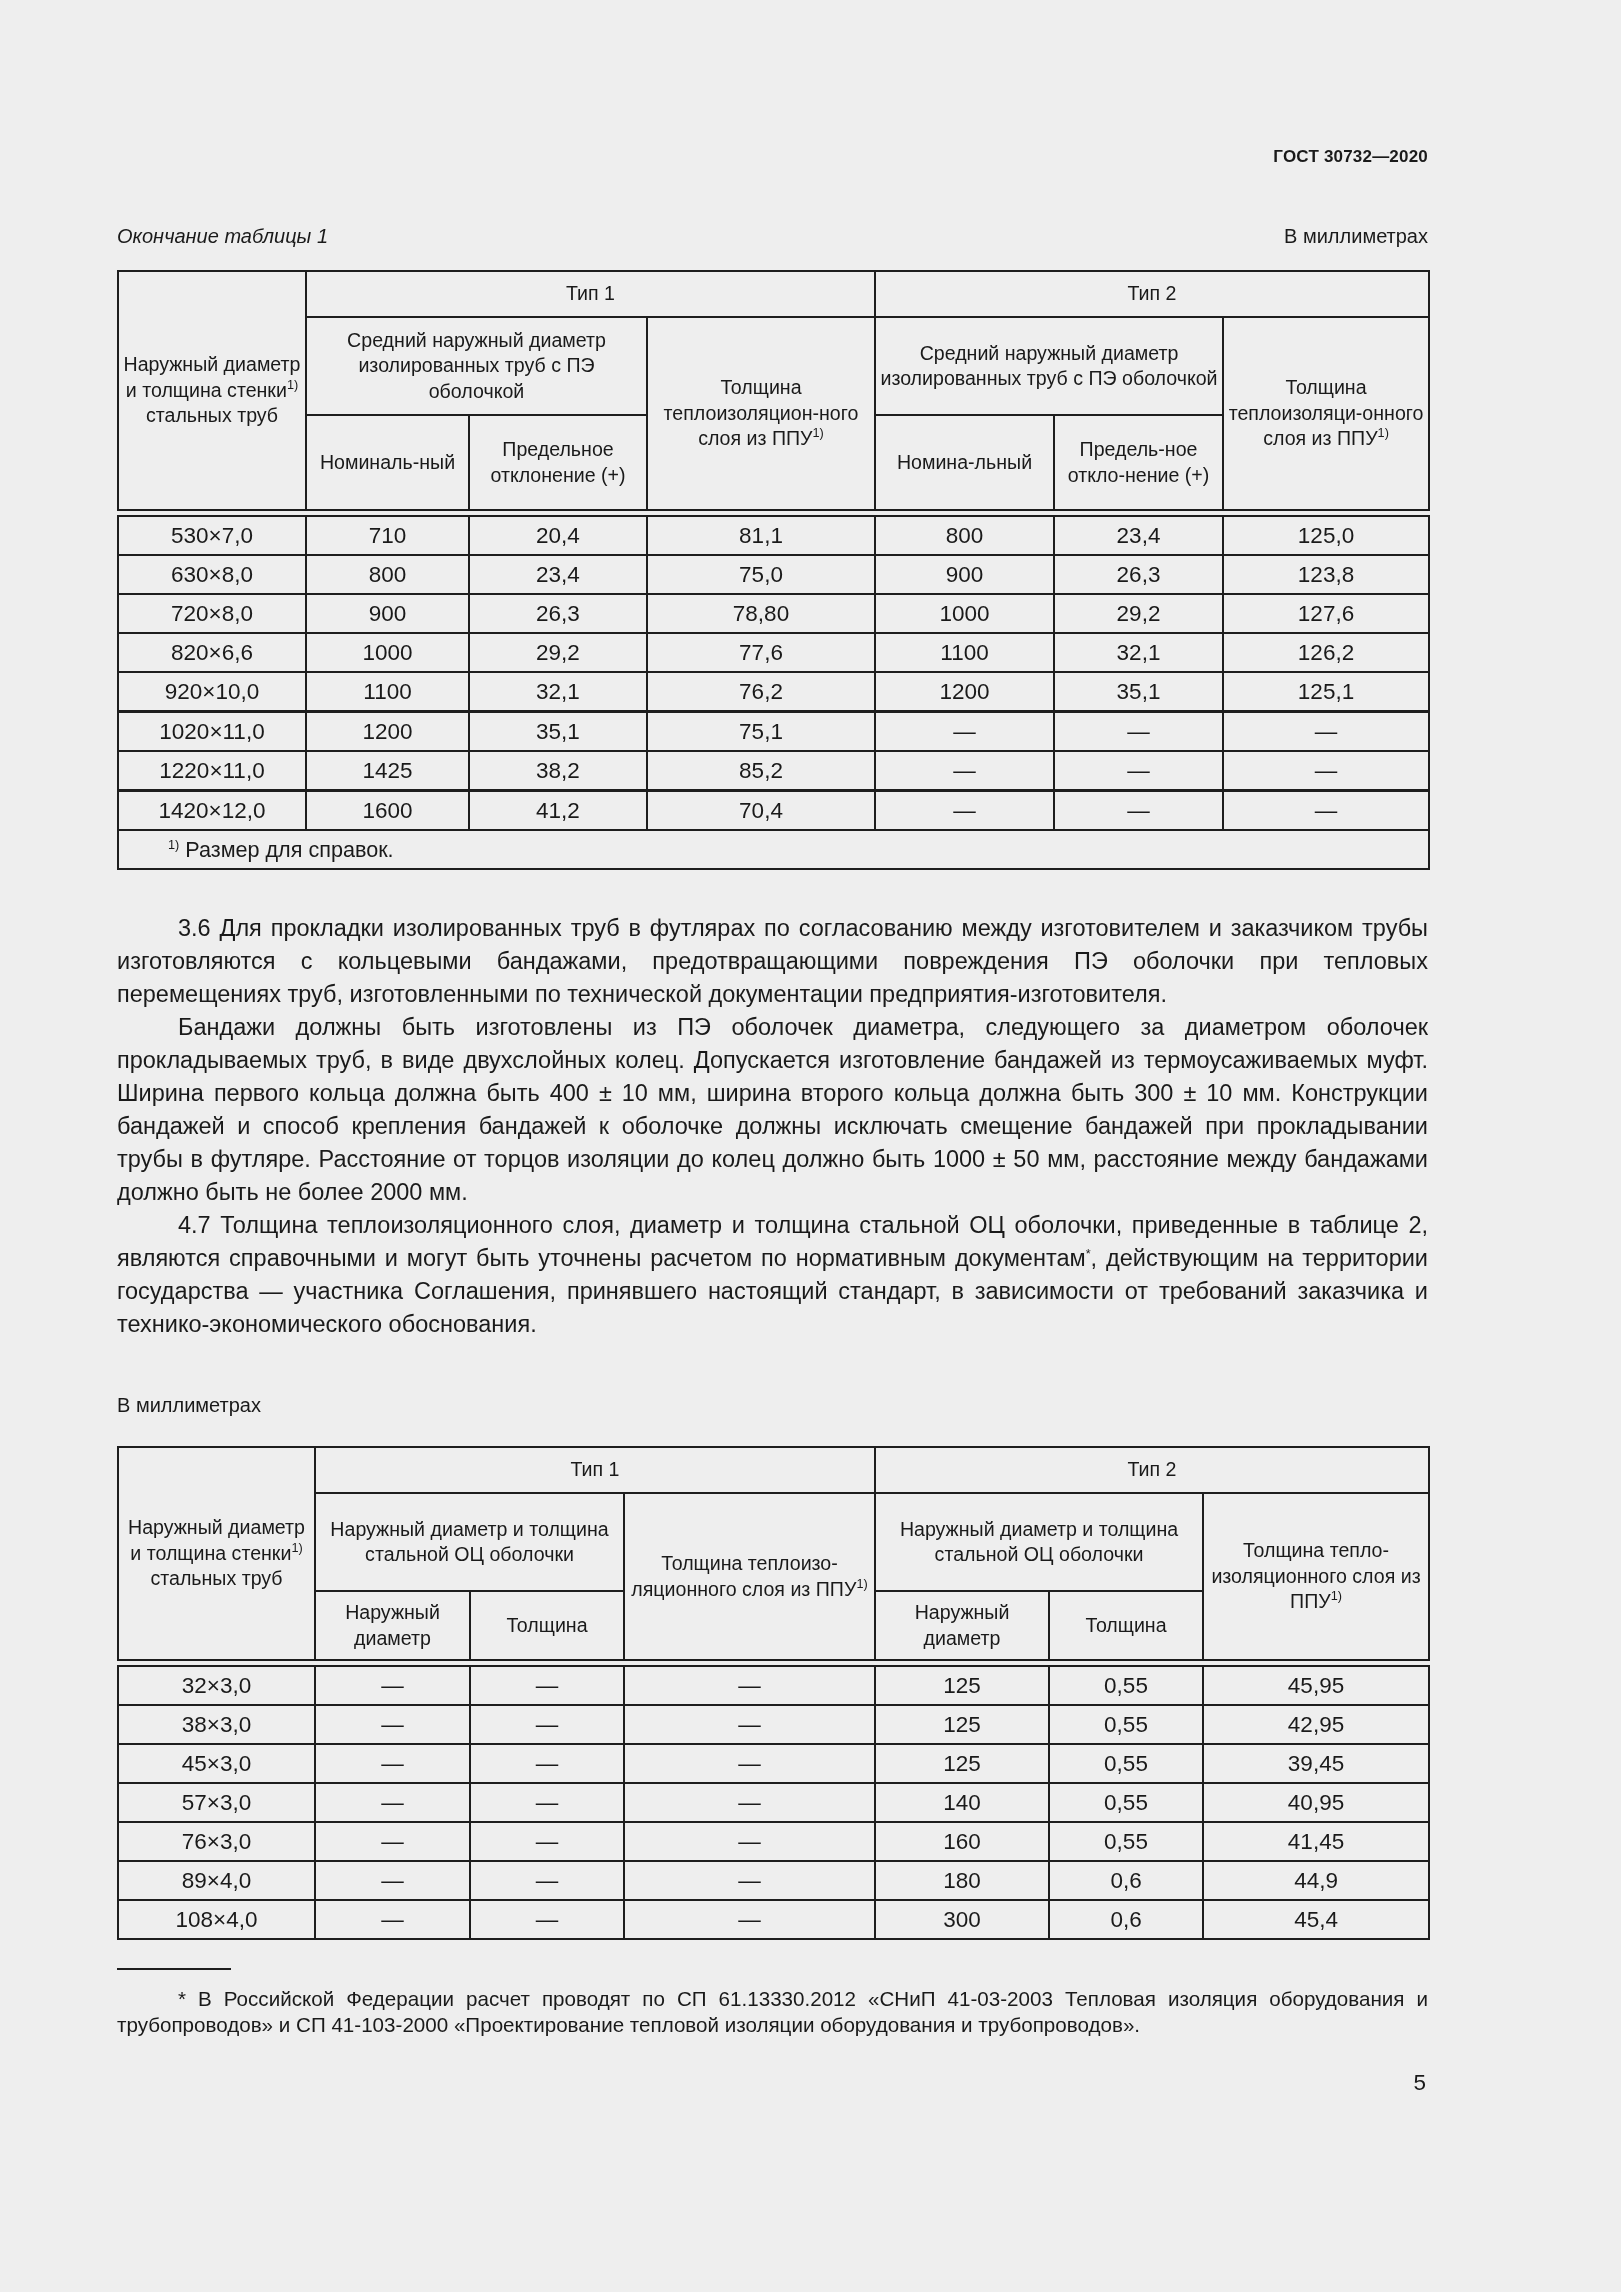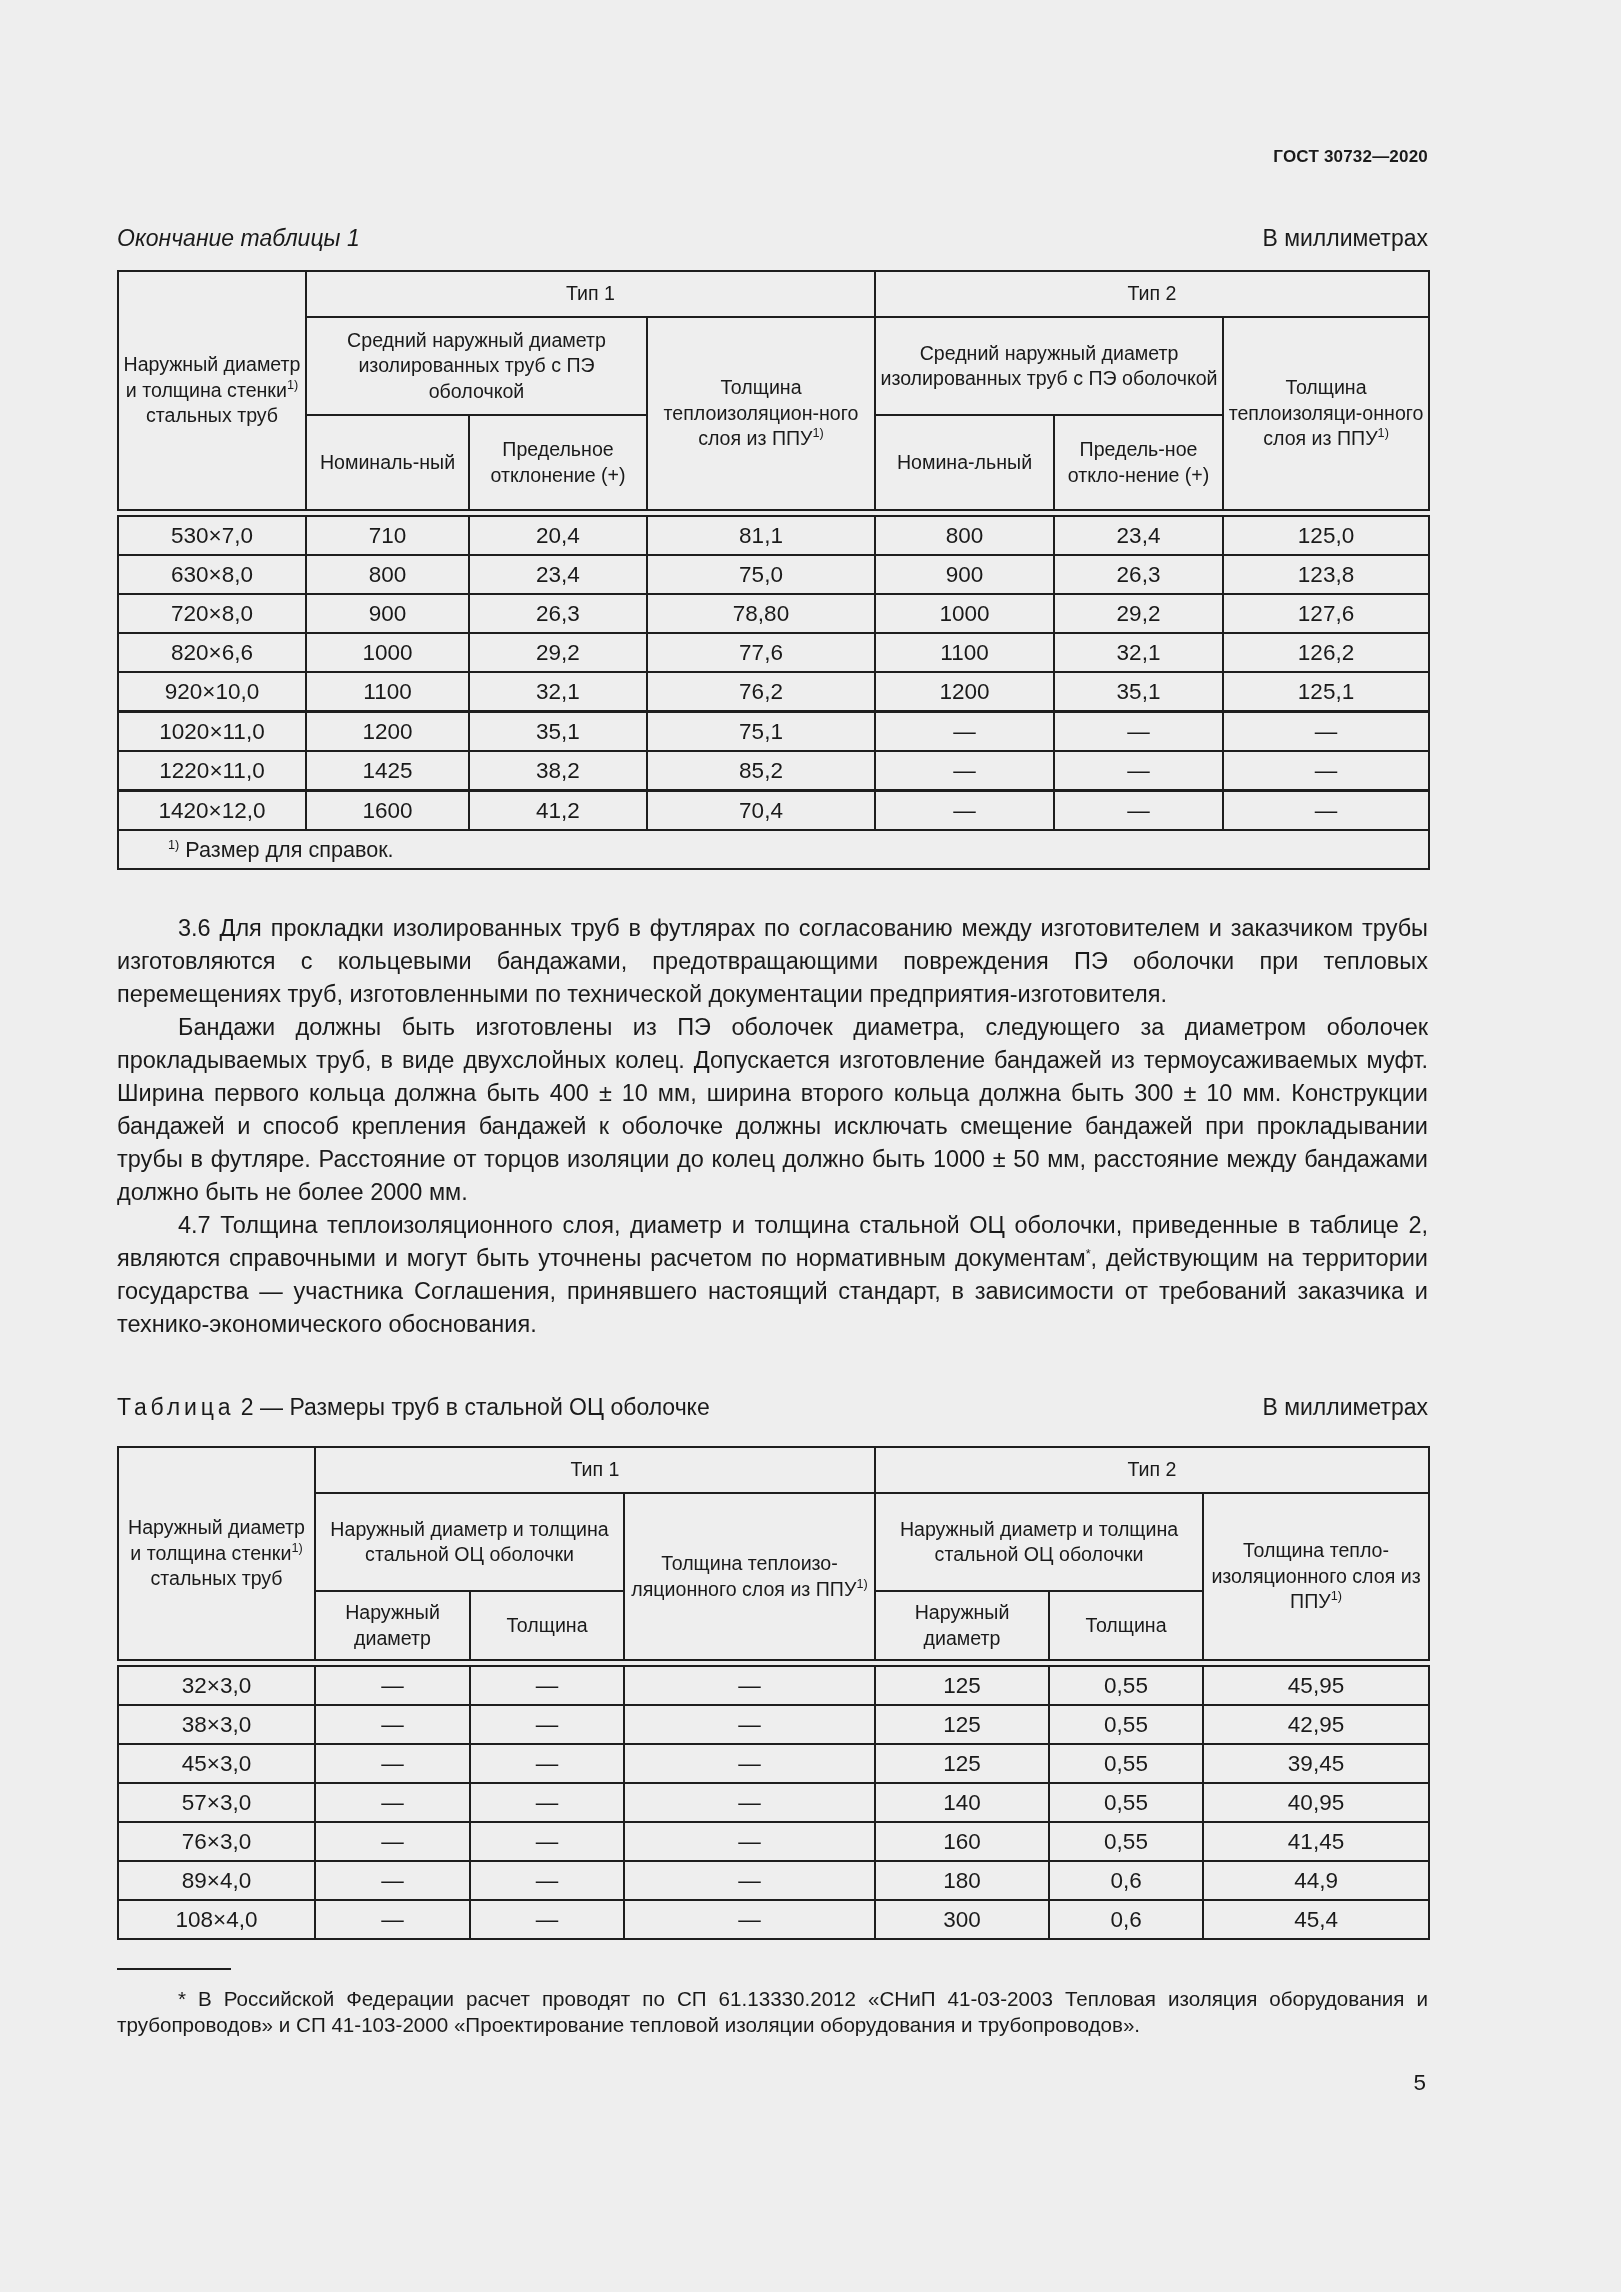--- a/index.html
+++ b/index.html
@@ -11,21 +11,21 @@
     position: relative;
     overflow: hidden;
   }
   .page-header {
     position: absolute; top: 147px; right: 193px;
     font-size: 17px; font-weight: bold; letter-spacing: 0.2px;
   }
   .caption-row {
     position: absolute; left: 117px; width: 1311px;
     display: flex; justify-content: space-between;
-    font-size: 23px;
+    font-size: 20px;
   }
   .caption-row .italic { font-style: italic; }
   table.gost {
     position: absolute; left: 117px; width: 1311px;
     border-collapse: collapse;
     font-size: 19.6px;
     table-layout: fixed;
   }
   table.gost td, table.gost th {
     border: 2.5px solid #1e1e1e;
@@ -180,21 +180,20 @@
   </tbody>
 </table>
 
 <div class="paragraph" style="top:912px;">
   <p>3.6 Для прокладки изолированных труб в футлярах по согласованию между изготовителем и заказчиком трубы изготовляются с кольцевыми бандажами, предотвращающими повреждения ПЭ оболочки при тепловых перемещениях труб, изготовленными по технической документации предприятия-изготовителя.</p>
   <p>Бандажи должны быть изготовлены из ПЭ оболочек диаметра, следующего за диаметром оболочек прокладываемых труб, в виде двухслойных колец. Допускается изготовление бандажей из термоусаживаемых муфт. Ширина первого кольца должна быть 400 ± 10 мм, ширина второго кольца должна быть 300 ± 10 мм. Конструкции бандажей и способ крепления бандажей к оболочке должны исключать смещение бандажей при прокладывании трубы в футляре. Расстояние от торцов изоляции до колец должно быть 1000 ± 50 мм, расстояние между бандажами должно быть не более 2000 мм.</p>
   <p><span>4.7 Толщина теплоизоляционного слоя, диаметр и толщина стальной ОЦ оболочки, приведенные в таблице 2, являются справочными и могут быть уточнены расчетом по нормативным документам</span><sup>*</sup><span>, действующим на территории государства — участника Соглашения, принявшего настоящий стандарт, в зависимости от требований заказчика и технико-экономического обоснования.</span></p>
 </div>
 
 <div class="caption-row" style="top:1394px;">
-  <span><span class="spaced">Таблица</span><span> 2 — Размеры труб в стальной ОЦ оболочке</span></span>
   <span>В миллиметрах</span>
 </div>
 
 <table class="gost" style="top:1446px;">
   <colgroup>
     <col style="width:197px">
       <col style="width:155px">
       <col style="width:154px">
       <col style="width:251px">
     <col style="width:174px">

